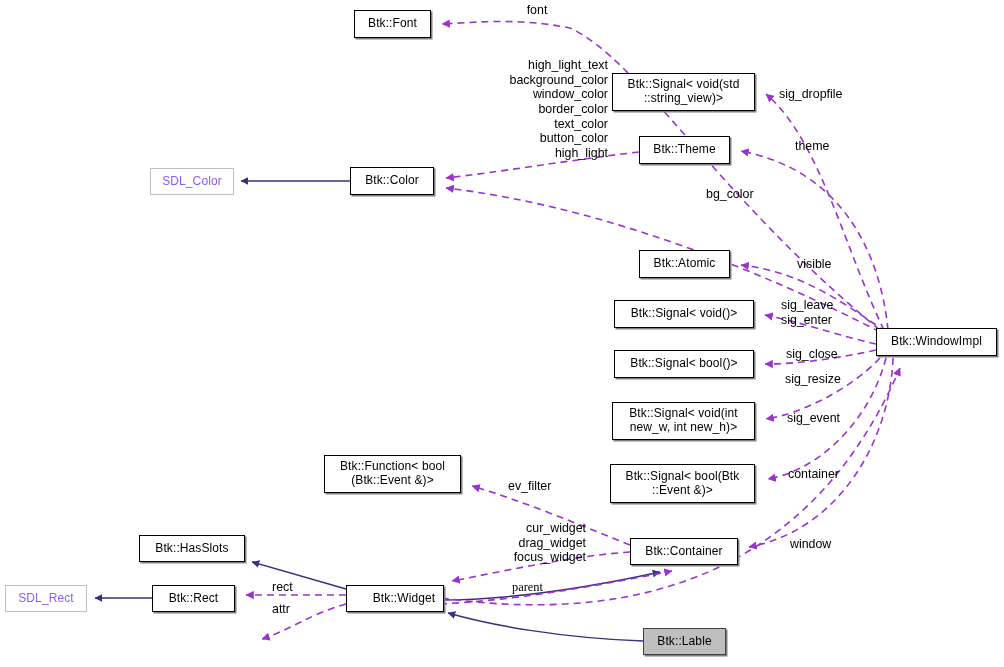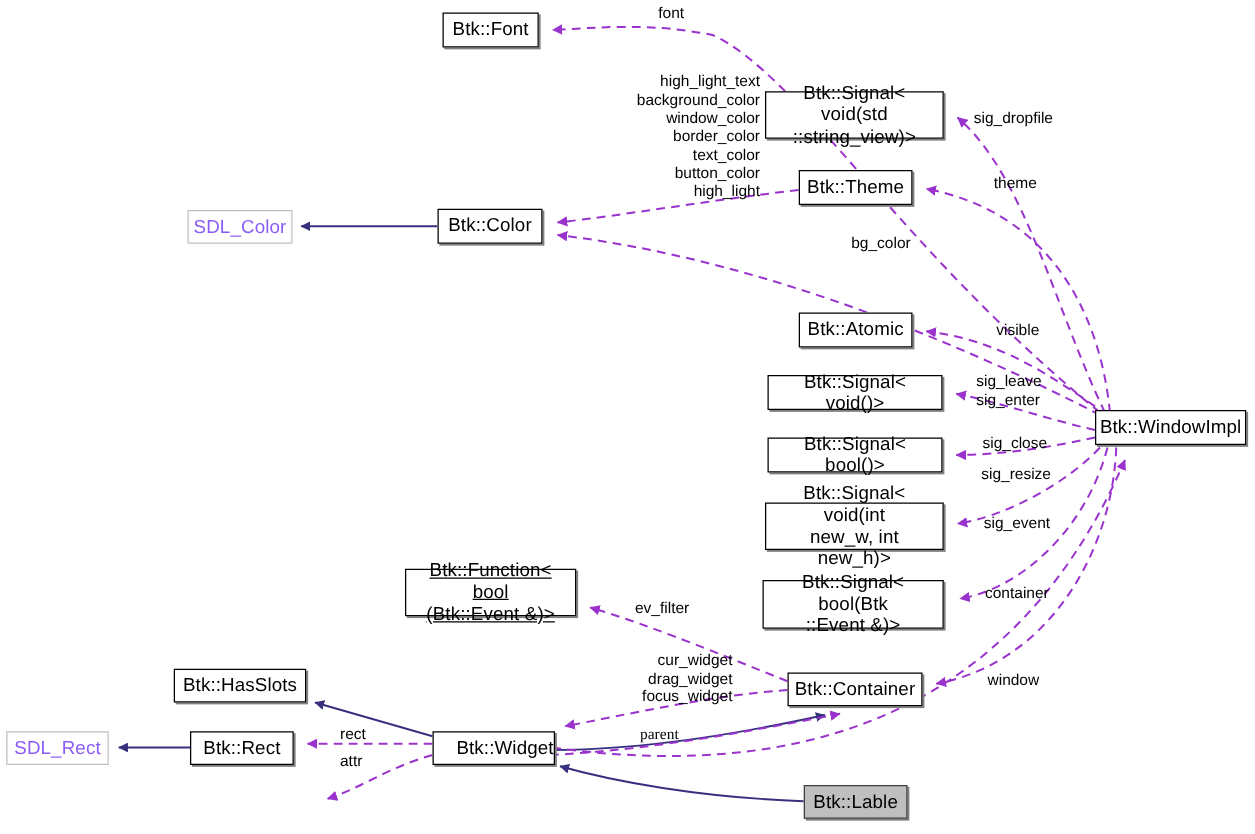--- a/index.html
+++ b/index.html
@@ -3,21 +3,21 @@
 <meta charset="utf-8">
 <style>
   html,body{margin:0;padding:0;background:#ffffff;}
   body{width:1004px;height:667px;overflow:hidden;
        font-family:"Liberation Sans","DejaVu Sans",sans-serif;}
   #canvas{position:relative;width:1004px;height:667px;background:#fff;}
   svg#edges{position:absolute;left:0;top:0;width:1004px;height:667px;}
 
   .node{position:absolute;box-sizing:border-box;display:flex;align-items:center;
         justify-content:center;text-align:center;background:#ffffff;
-        border:1px solid #000000;font-size:15px;color:#000000;line-height:1.16;
+        border:1px solid #000000;font-size:12px;color:#000000;line-height:1.16;
         letter-spacing:0.1px;}
   
   .node.shadow{box-shadow:1.5px 1.5px 0 0 #808080;}
   .node.faded{border-color:#c0c0c0;color:#8b5cf6;}
   .node.current{background:#bfbfbf;border-color:#404040;box-shadow:1.5px 1.5px 0 0 #808080;}
   .node .lbl{display:block;padding:0 4px;white-space:pre-line;}
 
   .edge-label{position:absolute;font-size:12.4px;color:#000000;line-height:1.18;
               white-space:pre-line;}
   .edge-label.r{text-align:right;}
@@ -125,21 +125,21 @@
 
   <div class="node shadow" style="left:876px;top:328px;width:121px;height:28px;">
     <span class="lbl">Btk::WindowImpl</span>
   </div>
 
   <div class="node shadow" style="left:612px;top:402px;width:143px;height:38px;">
     <span class="lbl">Btk::Signal&lt; void(int
 new_w, int new_h)&gt;</span>
   </div>
 
-  <div class="node shadow" style="left:324px;top:455px;width:137px;height:38px;text-decoration:underline;">
+  <div class="node shadow" style="left:324px;top:455px;width:137px;height:38px;">
     <span class="lbl">Btk::Function&lt; bool
 (Btk::Event &amp;)&gt;</span>
   </div>
 
   <div class="node shadow" style="left:610px;top:464px;width:145px;height:39px;">
     <span class="lbl">Btk::Signal&lt; bool(Btk
 ::Event &amp;)&gt;</span>
   </div>
 
   <div class="node shadow" style="left:139px;top:535px;width:106px;height:27px;">
@@ -174,21 +174,21 @@
 window_color
 border_color
 text_color
 button_color
 high_light</div>
 
   <div class="edge-label l" style="left:779px;top:87px;width:80px;">sig_dropfile</div>
 
   <div class="edge-label l" style="left:795px;top:139px;width:60px;">theme</div>
 
-  <div class="edge-label l" style="left:655px;top:187px;width:70px;padding-left:26px;">bg_color</div>
+  <div class="edge-label l" style="left:680px;top:187px;width:70px;padding-left:26px;">bg_color</div>
 
   <div class="edge-label l" style="left:797px;top:257px;width:55px;">visible</div>
 
   <div class="edge-label l" style="left:781px;top:298px;width:74px;">sig_leave
 sig_enter</div>
 
   <div class="edge-label l" style="left:786px;top:347px;width:70px;">sig_close</div>
 
   <div class="edge-label l" style="left:785px;top:372px;width:72px;">sig_resize</div>
 

